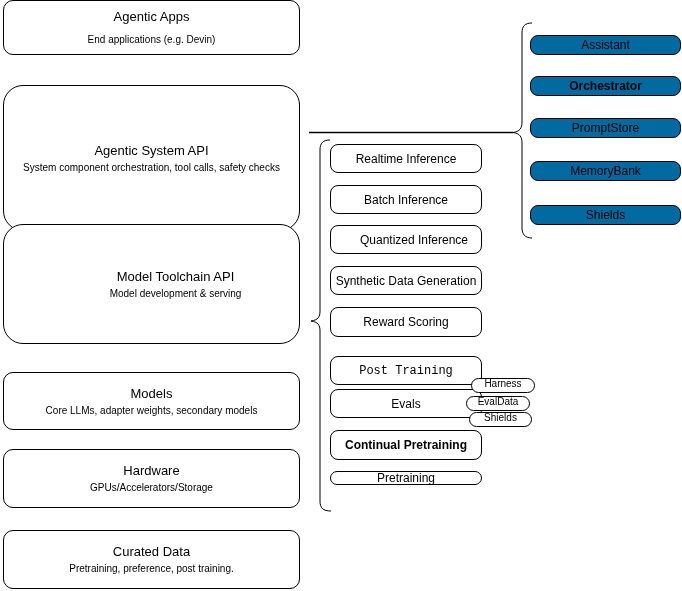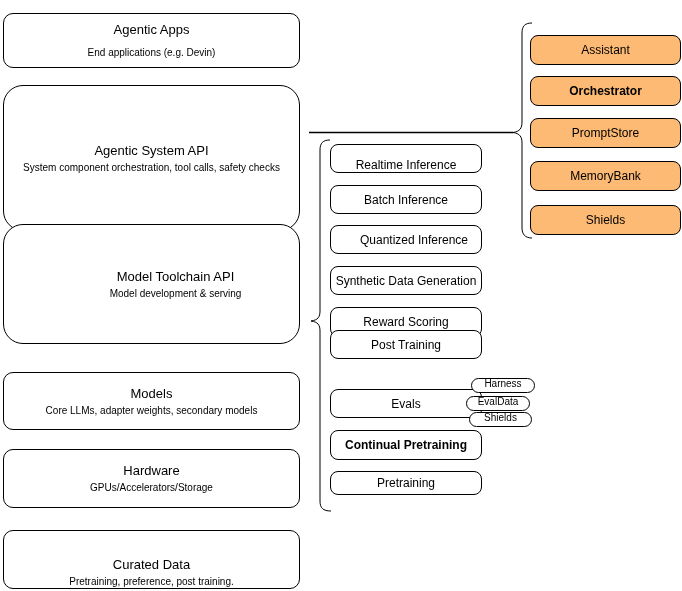--- a/index.html
+++ b/index.html
@@ -60,25 +60,25 @@
     display: flex;
     align-items: center;
     justify-content: center;
     font-size: 12px;
     white-space: nowrap;
   }
   .rbox {
     position: absolute;
     left: 530px;
     width: 151px;
-    height: 30px;
+    height: 20px;
     box-sizing: border-box;
     border: 1.5px solid #000000;
     border-radius: 8px;
-    background: #fdba74;
+    background: #0369a1;
     display: flex;
     align-items: center;
     justify-content: center;
     font-size: 12px;
     white-space: nowrap;
   }
   .pill {
     position: absolute;
     height: 15px;
     box-sizing: border-box;
@@ -98,70 +98,70 @@
 <body>
 
 <div class="canvas">
 
   <svg class="connectors" viewBox="0 0 682 591" xmlns="http://www.w3.org/2000/svg">
     <path d="M 330 140 C 323 140 320 143 320 150 L 320 311 C 320 317 318 320 311 321 C 318 322 320 325 320 331 L 320 501 C 320 508 323 511 331 511" fill="none" stroke="#000000" stroke-width="1"></path>
     <path d="M 532 23 C 525 23 522 26 522 33 L 522 122 C 522 128 520 131.5 513 132.5 C 520 133.5 522 137 522 143 L 522 228 C 522 234 525 238 532 238" fill="none" stroke="#000000" stroke-width="1"></path>
     <line x1="309" y1="132.5" x2="513" y2="132.5" stroke="#000000" stroke-width="1.3"></line>
   </svg>
 
-  <div class="lbox" style="top:13px;height:55px;gap:6px;">
+  <div class="lbox" style="top:0;height:55px;gap:6px;">
     <div class="title">Agentic Apps</div>
     <div class="subtitle">End applications (e.g. Devin)</div>
   </div>
   <div class="lbox big" style="top:85px;height:146px;">
     <div class="title">Agentic System API</div>
     <div class="subtitle">System component orchestration, tool calls, safety checks</div>
   </div>
   <div class="lbox big" style="top:224px;height:120px;padding-left:48px;">
     <div class="title">Model Toolchain API</div>
     <div class="subtitle">Model development &amp; serving</div>
   </div>
   <div class="lbox" style="top:372px;height:58px;">
     <div class="title">Models</div>
     <div class="subtitle">Core LLMs, adapter weights, secondary models</div>
   </div>
   <div class="lbox" style="top:449px;height:59px;">
     <div class="title">Hardware</div>
     <div class="subtitle">GPUs/Accelerators/Storage</div>
   </div>
-  <div class="lbox" style="top:530px;height:59px;justify-content:flex-end;">
+  <div class="lbox" style="top:530px;height:59px;">
     <div class="title">Curated Data</div>
     <div class="subtitle">Pretraining, preference, post training.</div>
   </div>
 
-  <div class="mbox" style="top:144px;align-items:flex-end;">
+  <div class="mbox" style="top:144px;">
     <span>Realtime Inference</span>
   </div>
   <div class="mbox" style="top:185px;">
     <span>Batch Inference</span>
   </div>
   <div class="mbox" style="top:225px;padding-left:16px;">
     <span>Quantized Inference</span>
   </div>
   <div class="mbox" style="top:266px;">
     <span>Synthetic Data Generation</span>
   </div>
   <div class="mbox" style="top:307px;height:30px;">
     <span>Reward Scoring</span>
   </div>
-  <div class="mbox" style="top:330px;">
+  <div class="mbox" style="top:356px;font-family:Liberation Mono, monospace;">
     <span>Post Training</span>
   </div>
   <div class="mbox" style="top:389px;">
     <span>Evals</span>
   </div>
   <div class="mbox" style="top:430px;height:30px;font-weight:bold;">
     <span>Continual Pretraining</span>
   </div>
-  <div class="mbox" style="top:471px;height:24px;">
+  <div class="mbox" style="top:471px;height:14px;">
     <span>Pretraining</span>
   </div>
 
   <div class="pill" style="left:471px;top:378px;width:64px;">
     <span>Harness</span>
   </div>
   <div class="pill" style="left:466px;top:396px;width:64px;">
     <span>EvalData</span>
   </div>
   <div class="pill" style="left:469px;top:412px;width:63px;">

